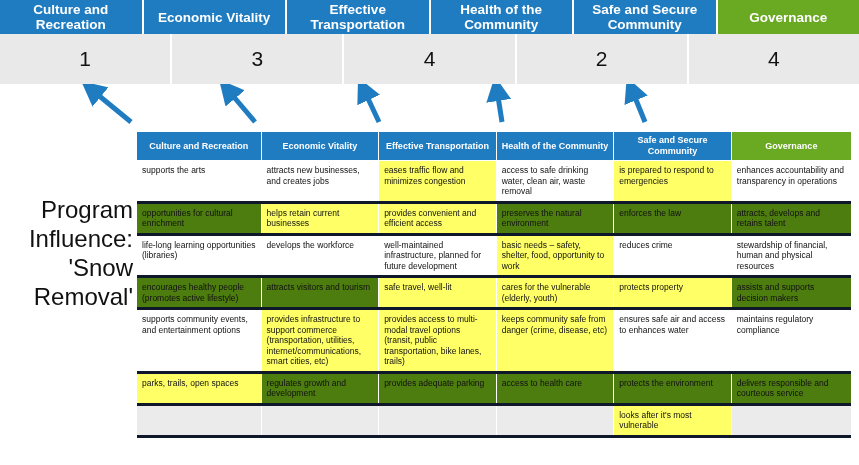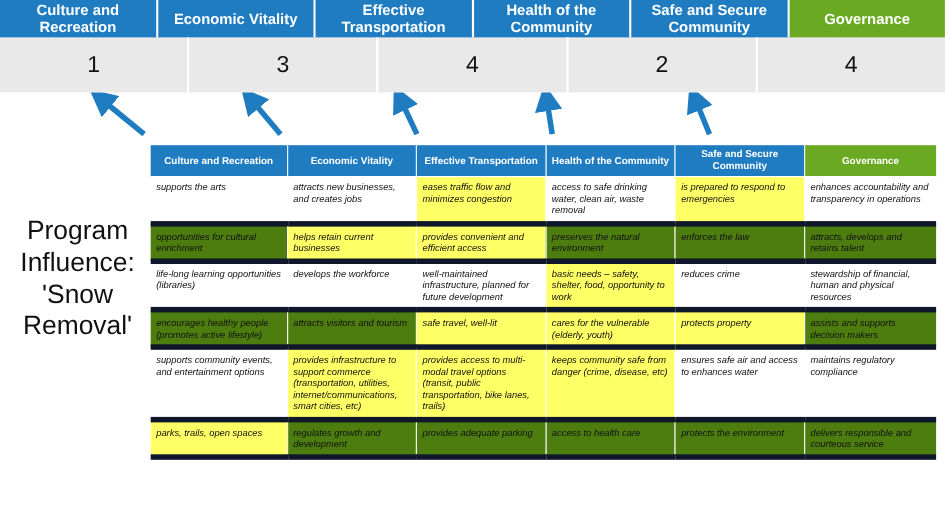--- a/index.html
+++ b/index.html
@@ -76,21 +76,21 @@
 
   
   #program-influence-label {
     position: absolute;
     left: 8px;
     top: 195px;
     width: 125px;
     font-size: 24px;
     line-height: 29px;
     color: #111111;
-    text-align: center;
+    text-align: right;
   }
 
   
   #matrix-wrap {
     position: absolute;
     left: 137px;
     top: 132px;
     width: 714px;
   }
   table#matrix {
@@ -115,24 +115,23 @@
     background: #6aaa23;
     border-right: none;
   }
   table#matrix td {
     font-size: 8.5px;
     line-height: 10.5px;
     color: #111111;
     vertical-align: top;
     padding: 4px 5px;
     border-right: 1px solid #ffffff;
-    border-bottom: 5px solid #0f172a;
+    border-bottom: 3px solid #0f172a;
     background: #ffffff;
     box-sizing: border-box;
-    font-style: italic;
   }
   table#matrix td:last-child { border-right: none; }
   table#matrix tr.shade td { background: #4d7c0f; }
   table#matrix td.hl { background: #ffff66 !important; }
   table#matrix td.empty { background: #ffffff !important; }
   table#matrix tr.shade td.empty { background: #ebebeb !important; }
   table#matrix td.blank-out { background: #ffffff !important; border-right-color:#ffffff; }
   #matrix colgroup col.c0 { width: 114px; }
   #matrix colgroup col.c1 { width: 108px; }
   #matrix colgroup col.c2 { width: 108px; }
@@ -238,15 +237,23 @@
           <td>maintains regulatory compliance</td>
         </tr>
         <tr class="shade">
           <td class="hl">parks, trails, open spaces</td>
           <td>regulates growth and development</td>
           <td>provides adequate parking</td>
           <td>access to health care</td>
           <td>protects the environment</td>
           <td>delivers responsible and courteous service</td>
         </tr>
+        <tr class="shade">
+          <td class="empty blank-out"></td>
+          <td class="empty blank-out"></td>
+          <td class="empty blank-out"></td>
+          <td class="empty blank-out"></td>
+          <td class="hl">looks after it's most vulnerable</td>
+          <td class="empty blank-out"></td>
+        </tr>
       </tbody>
   </table>
 </div>
 
 </body></html>

